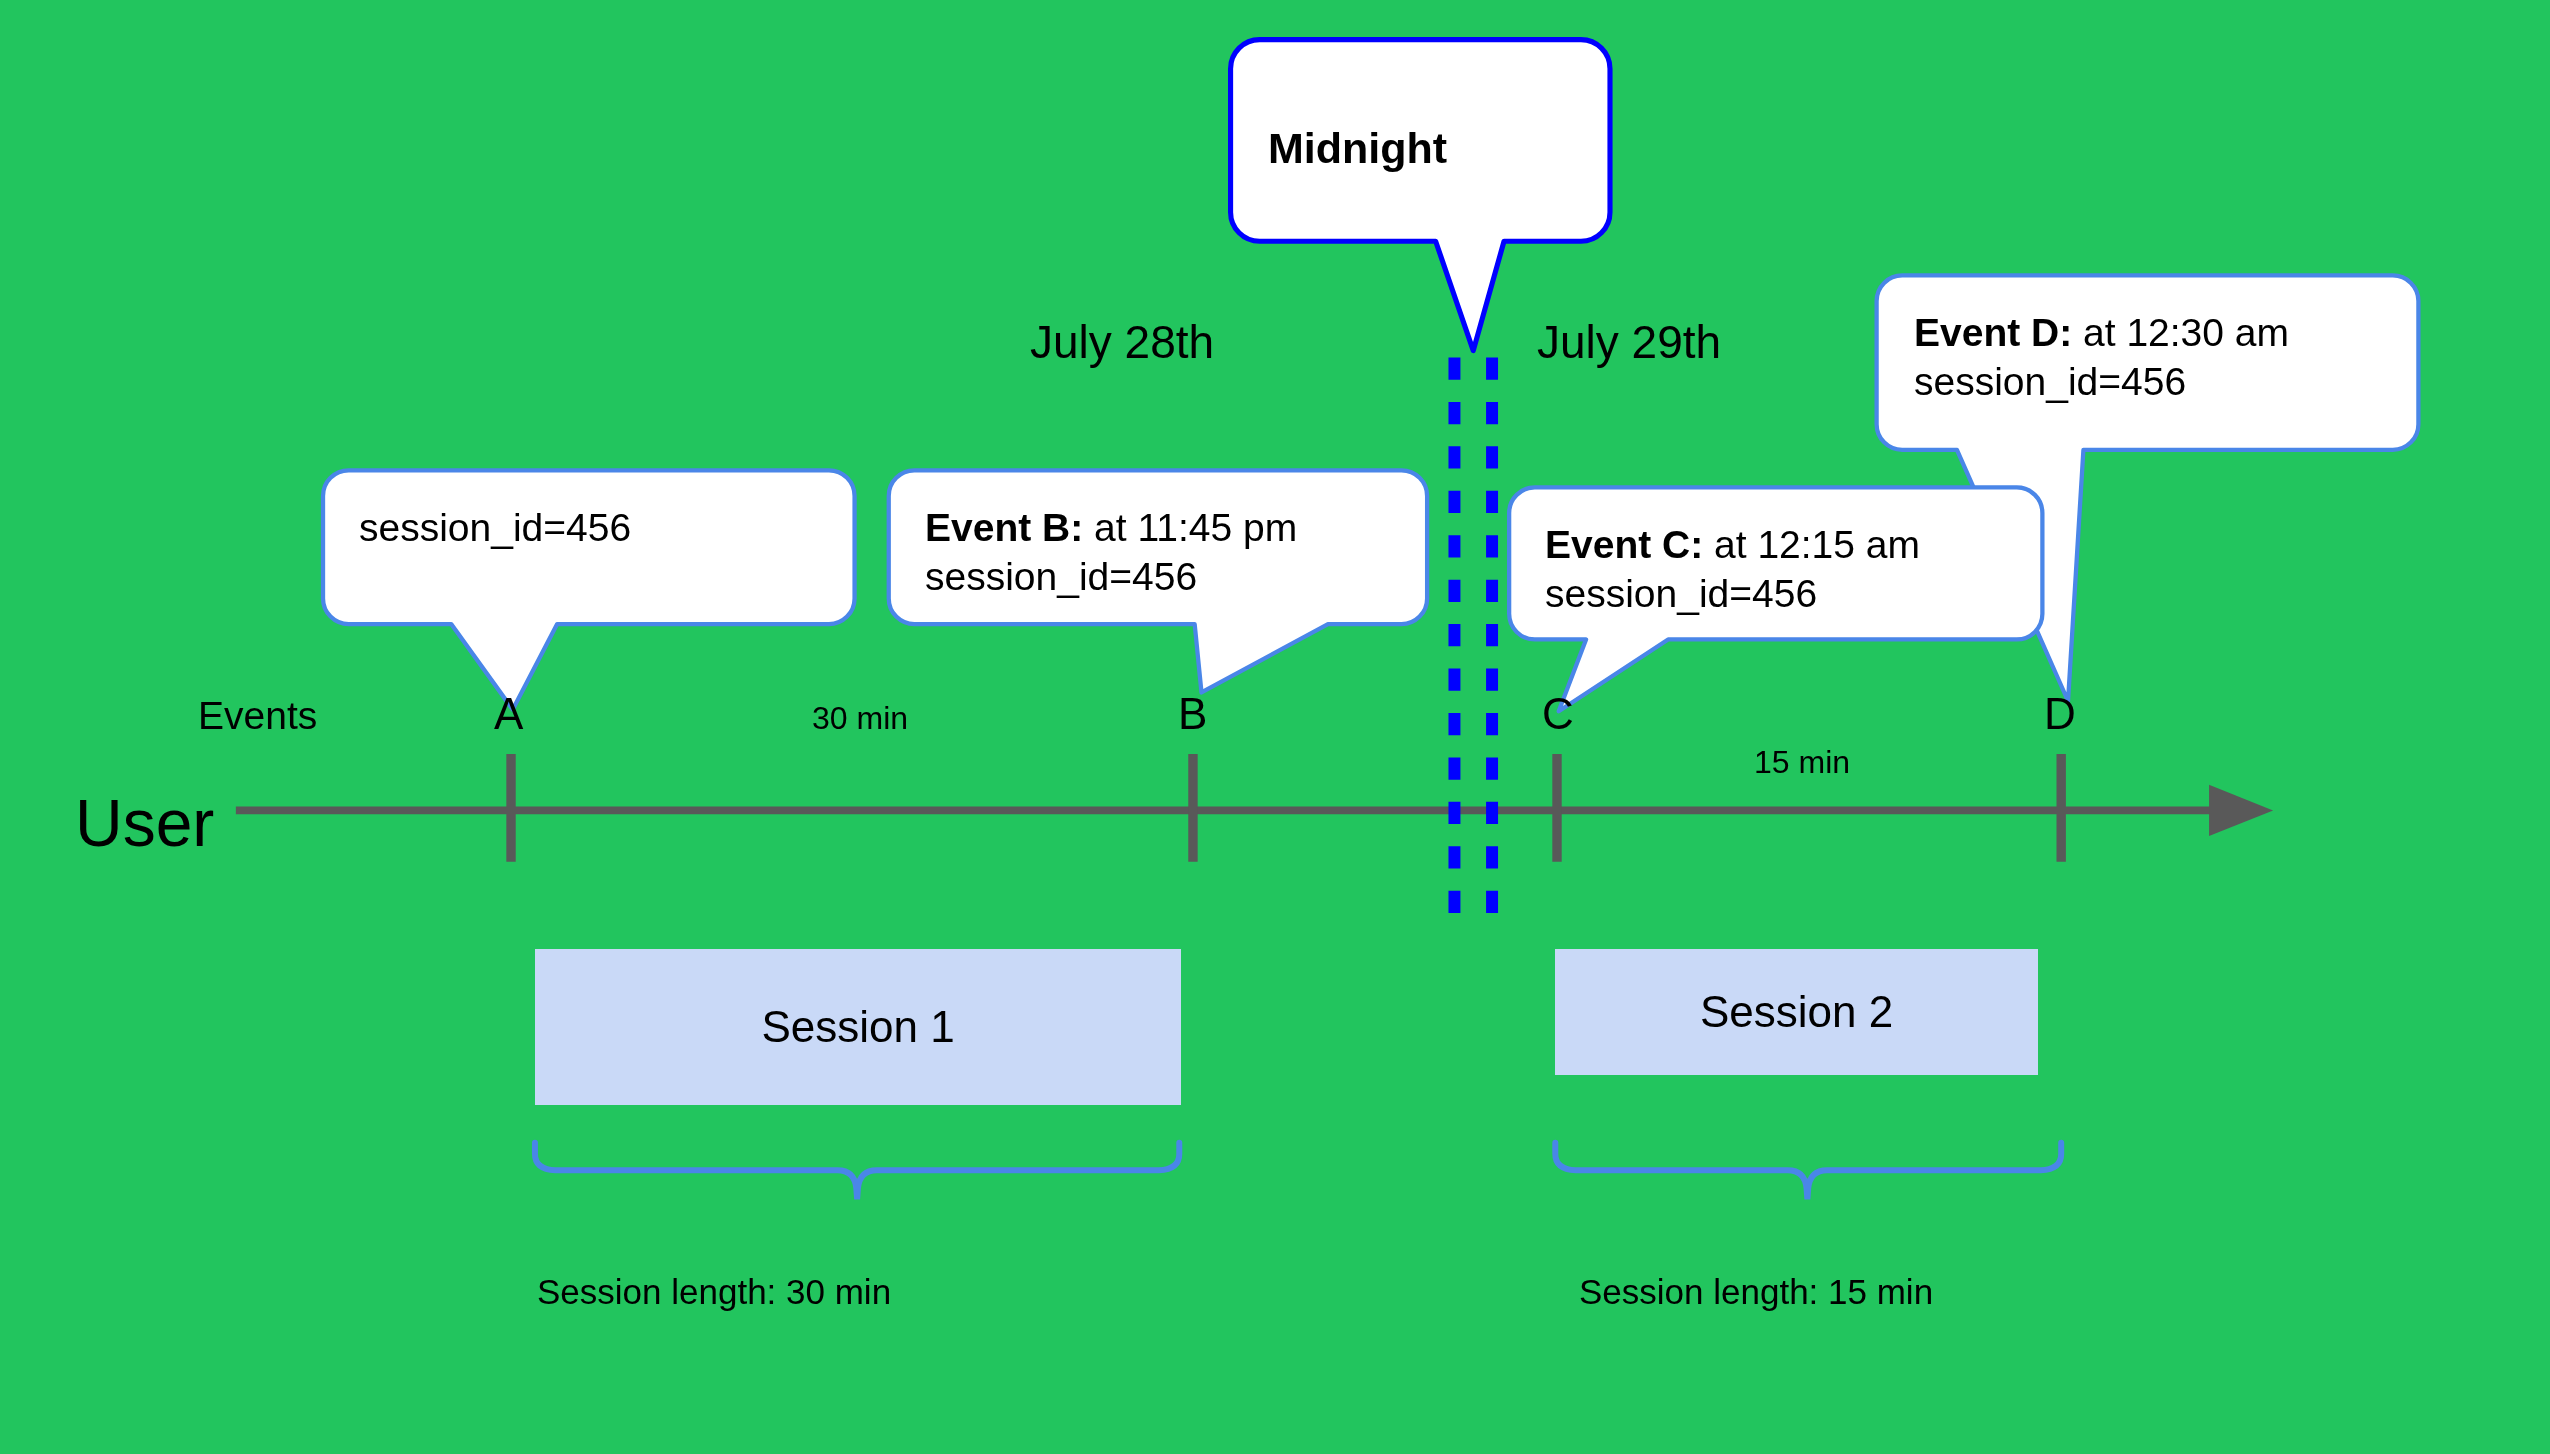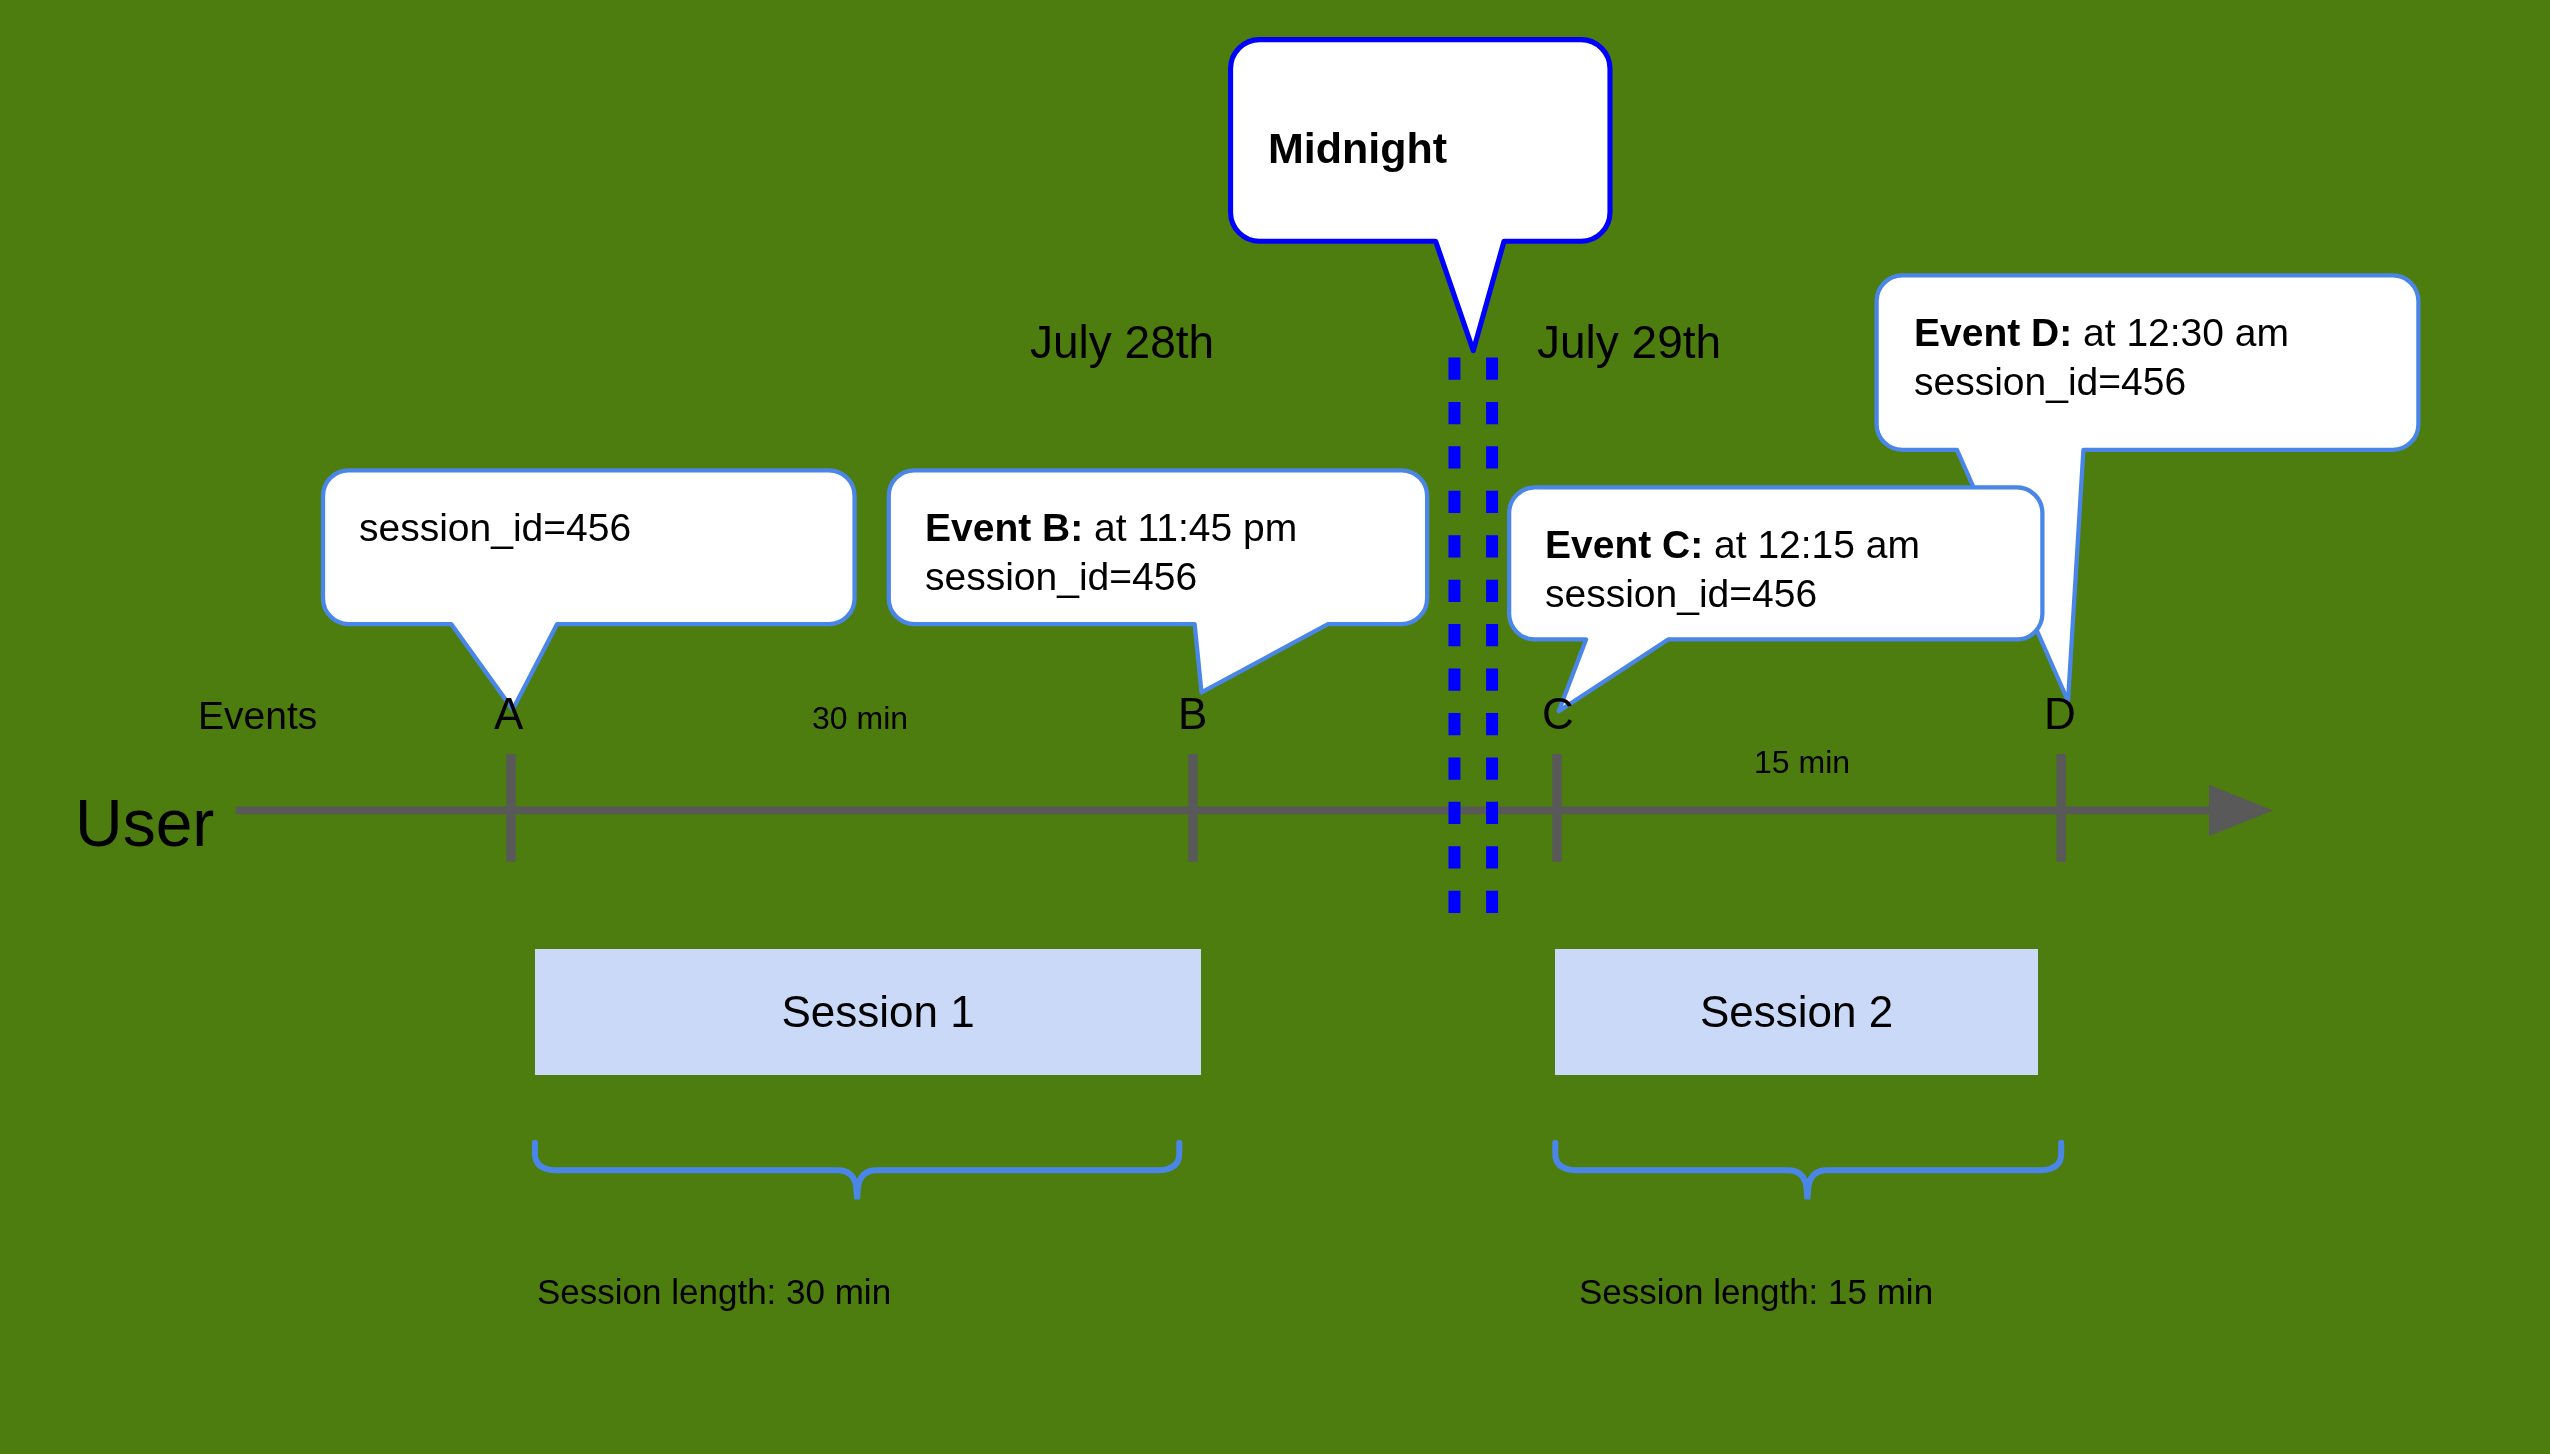--- a/index.html
+++ b/index.html
@@ -4,21 +4,21 @@
 <style>
   html, body {
     margin: 0;
     padding: 0;
     background: #ffffff;
   }
   #stage {
     position: relative;
     width: 2550px;
     height: 1455px;
-    background: #4d7c0f;
+    background: #22c55e;
     font-family: "Liberation Sans", sans-serif;
     overflow: hidden;
   }
   #stage svg.layer {
     position: absolute;
     left: 0;
     top: 0;
     width: 2550px;
     height: 1455px;
     pointer-events: none;
@@ -224,21 +224,21 @@
   <div class="lbl axis-name" style="left:75px; top:785px;">User</div>
 
   <div class="lbl marker-name" style="left:494px; top:689px;">A</div>
   <div class="lbl marker-name" style="left:1178px; top:689px;">B</div>
   <div class="lbl marker-name" style="left:1542px; top:689px;">C</div>
   <div class="lbl marker-name" style="left:2044px; top:689px;">D</div>
 
   <div class="lbl dur-name" style="left:812px; top:700px;">30 min</div>
   <div class="lbl dur-name" style="left:1754px; top:744px;">15 min</div>
 
-  <div class="session-box" style="left:535px; top:949px; width:646px; height:126px;padding-left:20px;">
+  <div class="session-box" style="left:535px; top:949px; width:646px; height:156px;">
     <span class="sess-name">Session 1</span>
   </div>
   <div class="session-box" style="left:1555px; top:949px; width:483px; height:126px;">
     <span class="sess-name">Session 2</span>
   </div>
 
   <div class="lbl sesslen-name" style="left:537px; top:1256px;">Session length: 30 min</div>
   <div class="lbl sesslen-name" style="left:1579px; top:1256px;">Session length: 15 min</div>
 
 </div>

